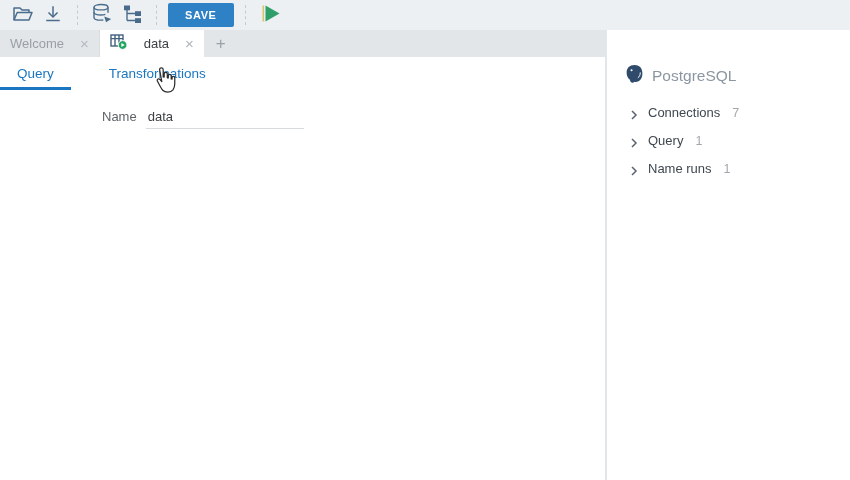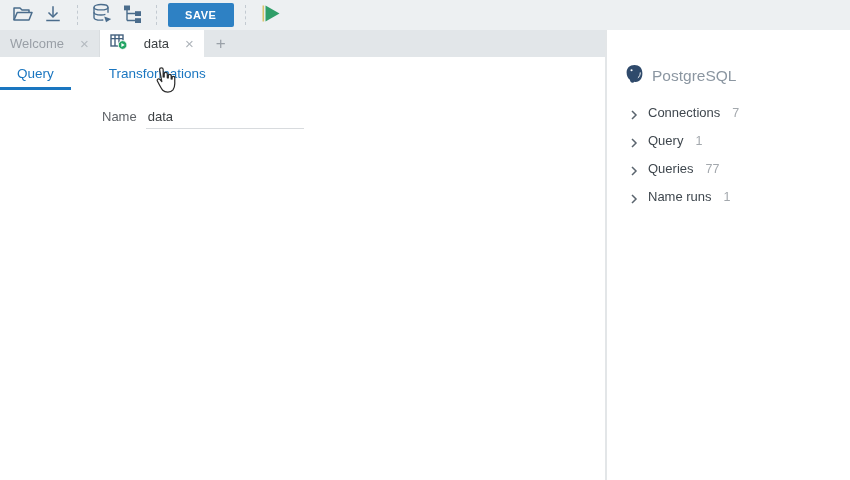--- a/index.html
+++ b/index.html
@@ -282,29 +282,20 @@
       </span>
       <span class="tree-label">Query</span>
       <span class="tree-count">1</span>
     </div>
     <div class="tree-item">
       <span class="chev">
         <svg width="10" height="10" viewBox="0 0 10 10">
             <path d="M3 1l4 4-4 4" stroke="#5a646e" stroke-width="1.5" fill="none"></path>
           </svg>
       </span>
-      <span class="tree-label">Queries</span>
-      <span class="tree-count">77</span>
-    </div>
-    <div class="tree-item">
-      <span class="chev">
-        <svg width="10" height="10" viewBox="0 0 10 10">
-            <path d="M3 1l4 4-4 4" stroke="#5a646e" stroke-width="1.5" fill="none"></path>
-          </svg>
-      </span>
       <span class="tree-label">Name runs</span>
       <span class="tree-count">1</span>
     </div>
   </div>
 </div>
 
 <div class="cursor-overlay">
   <svg width="27" height="29" viewBox="0 0 24 26">
     <path d="M8.5 3.2c0-.9.7-1.6 1.6-1.6s1.6.7 1.6 1.6v6.6l.9.1V7.2c0-.8.6-1.4 1.4-1.4s1.4.6 1.4 1.4v3.4l.9.15V8.9c0-.7.6-1.3 1.3-1.3s1.3.6 1.3 1.3v2.7l.8.2v-1.4c0-.7.5-1.2 1.2-1.2s1.2.5 1.2 1.2V16c0 2.5-.6 4-1.6 5.4-.9 1.2-2.3 2-4.6 2-2 0-3.5-.6-4.6-1.7-1-1-1.7-2.3-2.8-4.4l-2-3.8c-.4-.7-.1-1.5.6-1.8.6-.3 1.3-.1 1.8.4l1.6 1.9z" fill="#ffffff" stroke="#2b2b2b" stroke-width="1.1" stroke-linejoin="round"></path>
   </svg>

